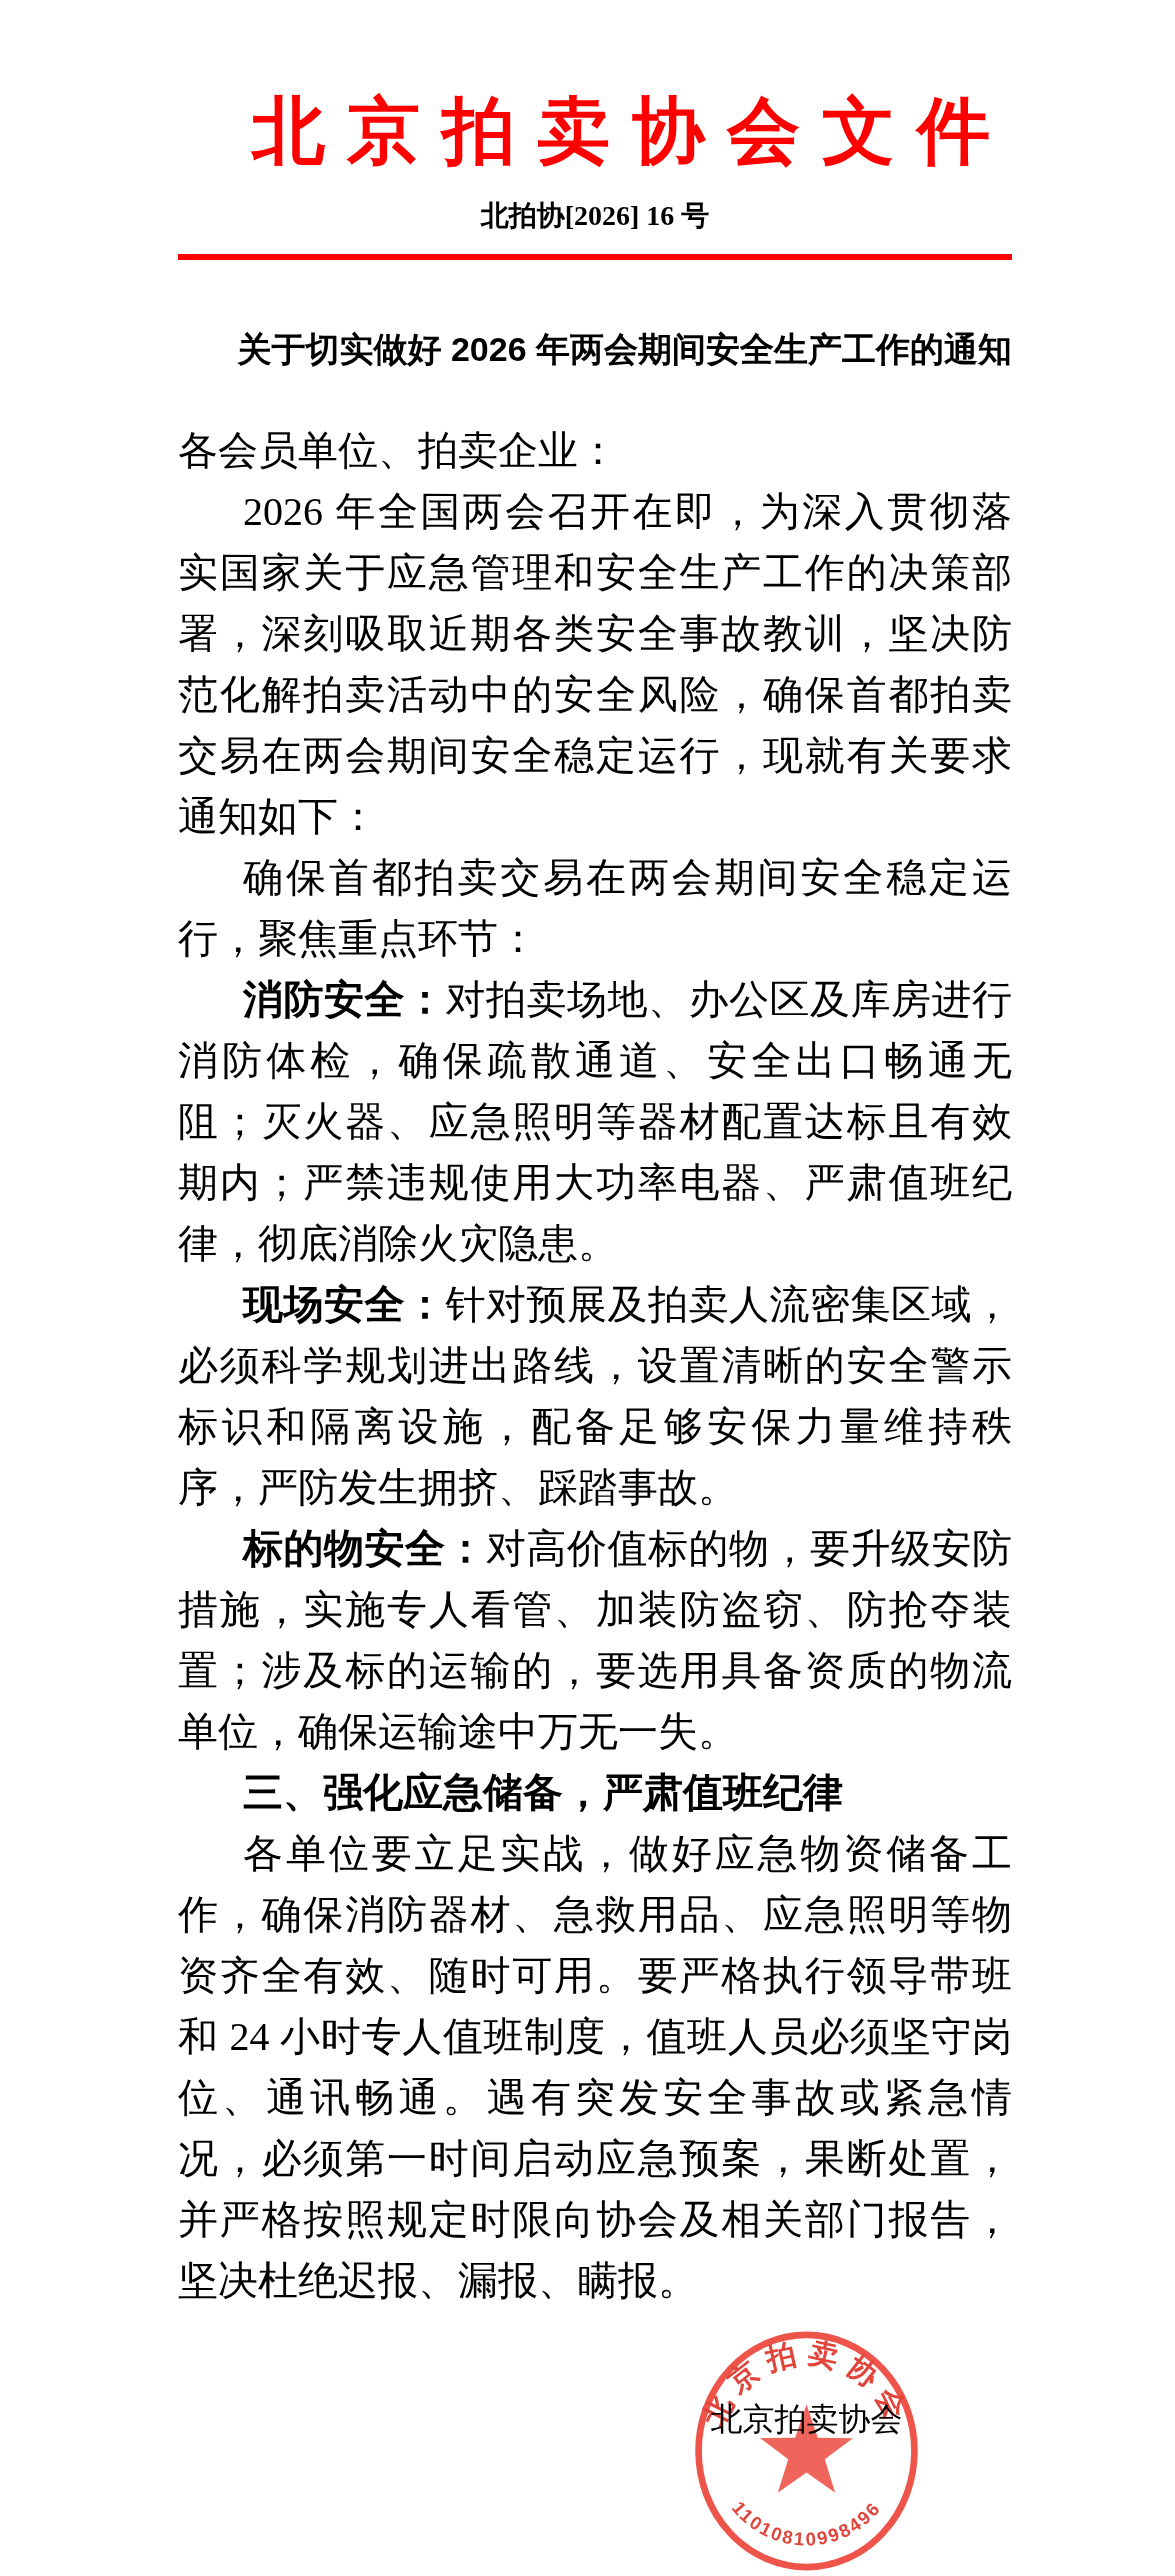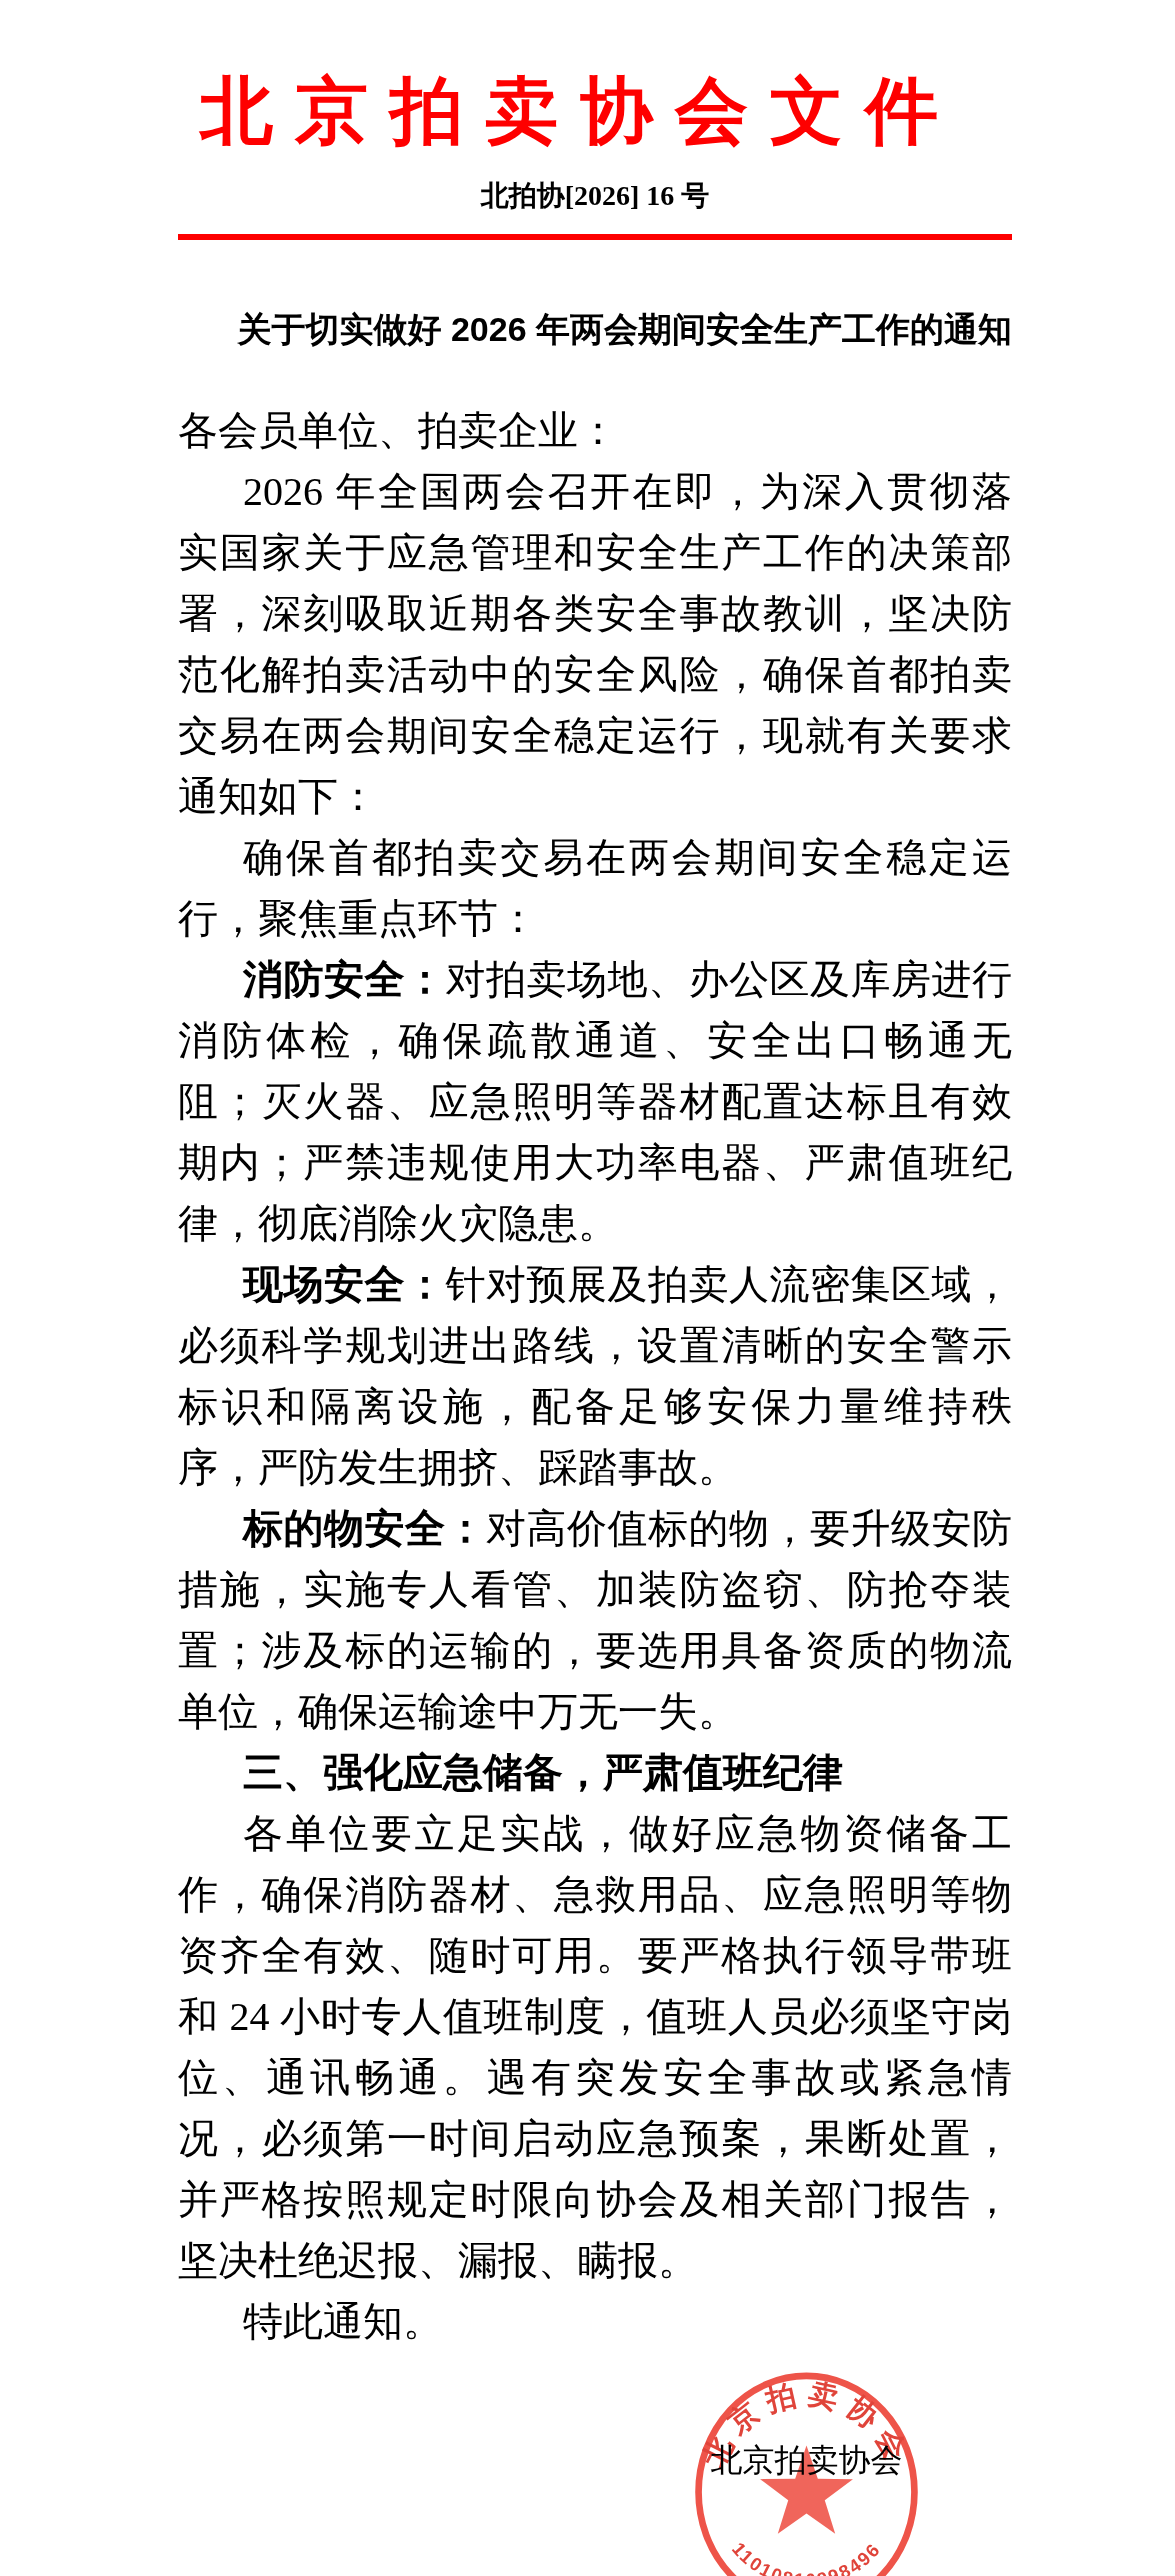--- a/index.html
+++ b/index.html
@@ -5,22 +5,22 @@
   html,body { margin:0; padding:0; }
   body {
     width:1176px; height:2576px;
     background:#ffffff; color:#000;
     font-family:"Liberation Serif", serif;
     overflow:hidden;
   }
   .content { padding:0 164px 0 178px; }
 
   .doc-header {
-    padding-top:63px;
-    text-align:left;
+    padding-top:83px;
+    text-align:right;
     color:#fe0000;
     font-weight:bold;
     font-size:73px;
     letter-spacing:22px;
     text-indent:22px;
     white-space:nowrap;
   }
   .doc-number {
     margin-top:15px;
     text-align:center;
@@ -74,21 +74,20 @@
 
   <div class="body-text">
     <p>各会员单位、拍卖企业：</p>
     <p class="indent">2026 年全国两会召开在即，为深入贯彻落实国家关于应急管理和安全生产工作的决策部署，深刻吸取近期各类安全事故教训，坚决防范化解拍卖活动中的安全风险，确保首都拍卖交易在两会期间安全稳定运行，现就有关要求通知如下：</p>
     <p class="indent">确保首都拍卖交易在两会期间安全稳定运行，聚焦重点环节：</p>
     <p class="indent"><span class="lead">消防安全：</span><span>对拍卖场地、办公区及库房进行消防体检，确保疏散通道、安全出口畅通无阻；灭火器、应急照明等器材配置达标且有效期内；严禁违规使用大功率电器、严肃值班纪律，彻底消除火灾隐患。</span></p>
     <p class="indent"><span class="lead">现场安全：</span><span>针对预展及拍卖人流密集区域，必须科学规划进出路线，设置清晰的安全警示标识和隔离设施，配备足够安保力量维持秩序，严防发生拥挤、踩踏事故。</span></p>
     <p class="indent"><span class="lead">标的物安全：</span><span>对高价值标的物，要升级安防措施，实施专人看管、加装防盗窃、防抢夺装置；涉及标的运输的，要选用具备资质的物流单位，确保运输途中万无一失。</span></p>
     <p class="indent bold-heading">三、强化应急储备，严肃值班纪律</p>
     <p class="indent">各单位要立足实战，做好应急物资储备工作，确保消防器材、急救用品、应急照明等物资齐全有效、随时可用。要严格执行领导带班和 24 小时专人值班制度，值班人员必须坚守岗位、通讯畅通。遇有突发安全事故或紧急情况，必须第一时间启动应急预案，果断处置，并严格按照规定时限向协会及相关部门报告，坚决杜绝迟报、漏报、瞒报。</p>
-    <p class="indent">特此通知。</p>
   </div>
 
   <div class="signature">
 
     <svg class="seal-svg" width="237" height="244" viewBox="0 0 320 330">
       <ellipse cx="160" cy="165" rx="146" ry="157" fill="none" stroke-width="9" stroke="#ee5449"></ellipse>
       <polygon points="160,102 175.3,147 222.8,147.6 184.7,176 198.8,221.4 160,194 121.2,221.4 135.3,176 97.2,147.6 144.7,147" opacity="0.9" fill="#ee5449"></polygon>
       <defs>
         <path id="seal-top-arc" d="M 49.1 124.6 A 118 118 0 0 1 270.9 124.6" fill="none"></path>
         <path id="seal-bottom-arc" d="M 44 219 A 128 128 0 0 0 276 219" fill="none"></path>

